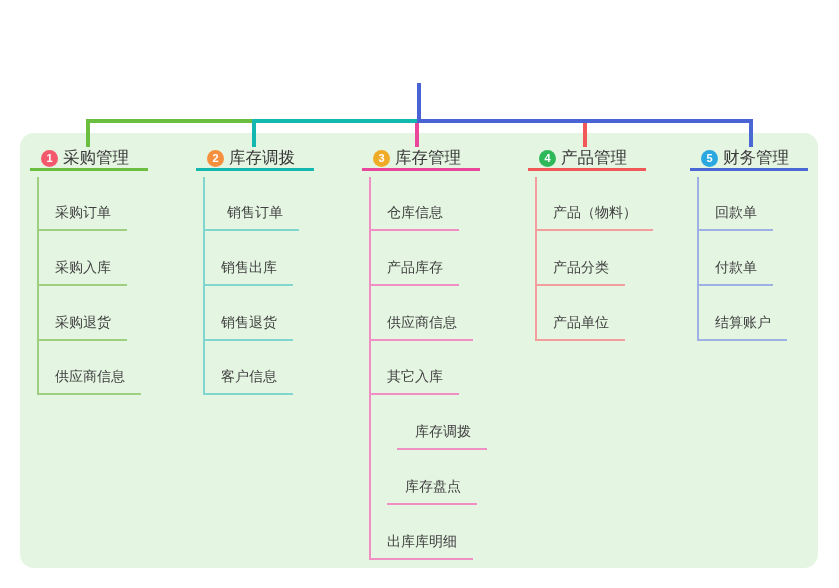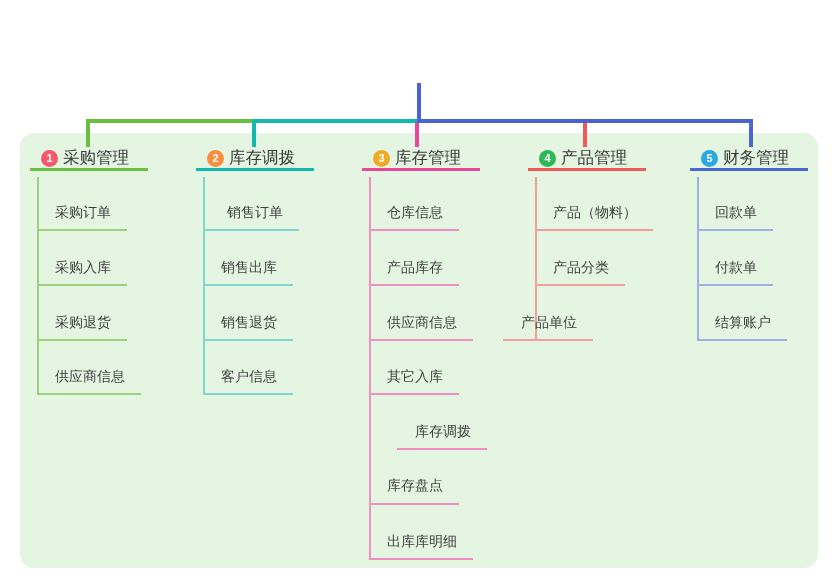--- a/index.html
+++ b/index.html
@@ -114,38 +114,38 @@
       </div>
       <div class="child-node" style="left: 369px; top: 312px; border-bottom-color: rgb(240, 143, 196);">
         <div>供应商信息</div>
       </div>
       <div class="child-node" style="left: 369px; top: 366px; border-bottom-color: rgb(240, 143, 196);">
         <div>其它入库</div>
       </div>
       <div class="child-node" style="left: 369px; top: 421px; border-bottom-color: rgb(240, 143, 196); margin-left: 28px;">
         <div>库存调拨</div>
       </div>
-      <div class="child-node" style="left: 369px; top: 476px; border-bottom-color: rgb(240, 143, 196); font-family: Liberation Mono, monospace;">
+      <div class="child-node" style="left: 387px; top: 476px; border-bottom-color: rgb(240, 143, 196);">
         <div>库存盘点</div>
       </div>
       <div class="child-node" style="left: 369px; top: 531px; border-bottom-color: rgb(240, 143, 196);">
         <div>出库库明细</div>
       </div>
       <div class="branch-header" style="left: 528px; border-bottom-color: rgb(241, 89, 89);">
         <div class="badge" style="background: rgb(47, 184, 90);">4</div>
         <div class="branch-label">产品管理</div>
       </div>
       <div class="child-vline" style="left: 535px; top: 177px; height: 164px; background: rgb(244, 157, 157);"></div>
       <div class="child-node" style="left: 535px; top: 202px; border-bottom-color: rgb(244, 157, 157);">
         <div>产品（物料）</div>
       </div>
       <div class="child-node" style="left: 535px; top: 257px; border-bottom-color: rgb(244, 157, 157);">
         <div>产品分类</div>
       </div>
-      <div class="child-node" style="left: 503px; top: 312px; border-bottom-color: rgb(244, 157, 157);">
+      <div class="child-node" style="left: 535px; top: 312px; border-bottom-color: rgb(244, 157, 157);">
         <div>产品单位</div>
       </div>
       <div class="branch-header" style="left: 690px; border-bottom-color: rgb(74, 104, 212);">
         <div class="badge" style="background: rgb(43, 168, 224);">5</div>
         <div class="branch-label">财务管理</div>
       </div>
       <div class="child-vline" style="left: 697px; top: 177px; height: 164px; background: rgb(159, 176, 228);"></div>
       <div class="child-node" style="left: 697px; top: 202px; border-bottom-color: rgb(159, 176, 228);">
         <div>回款单</div>
       </div>

